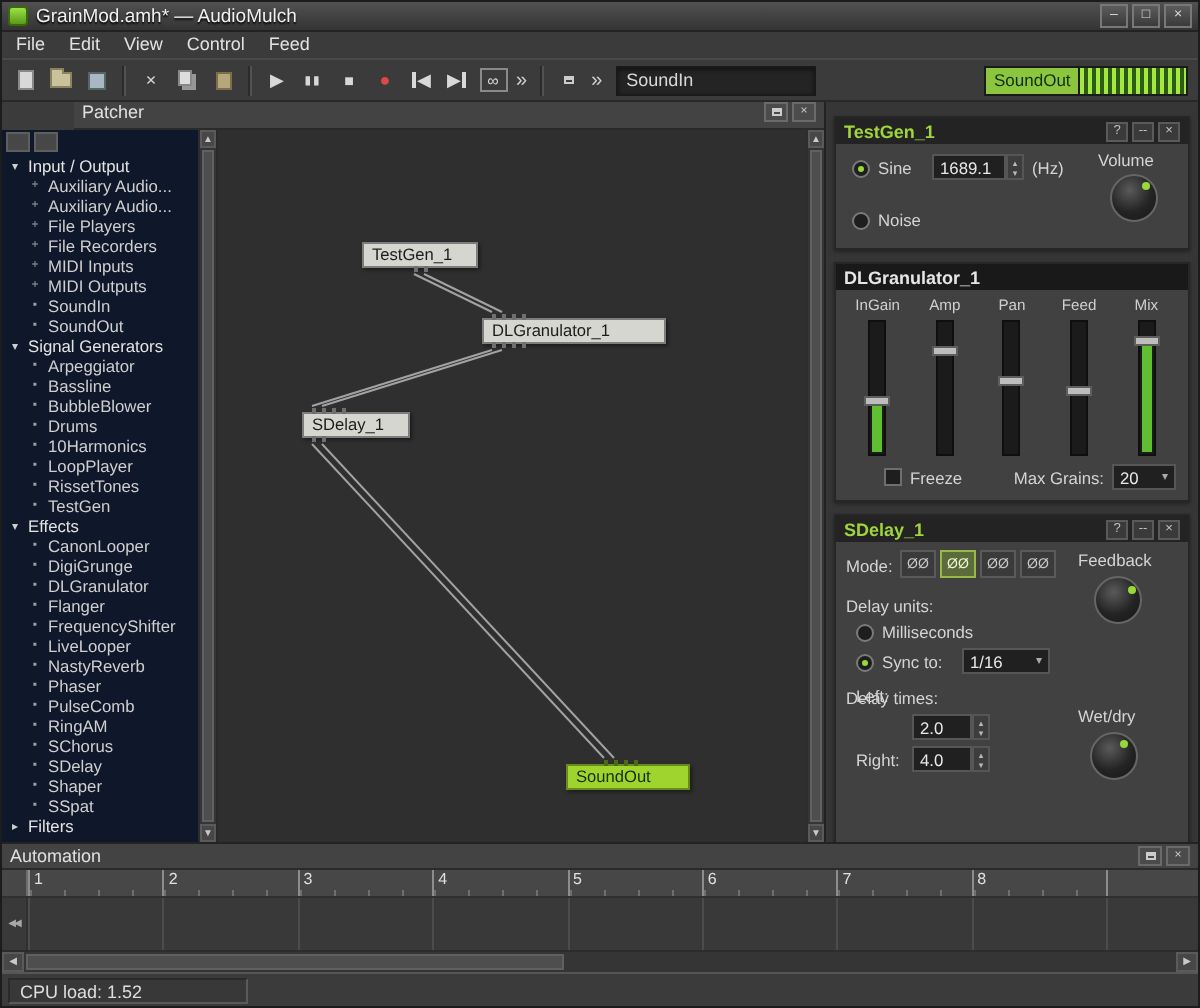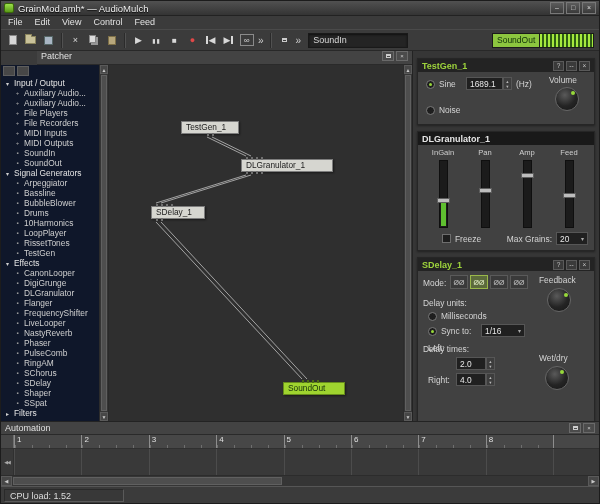--- a/index.html
+++ b/index.html
@@ -499,44 +499,51 @@
 
               <div class="dg-col">
                 <div class="dg-label">InGain</div>
                 <div class="dg-slider" style="--fill:36%;--pos:36%">
                   <div class="dg-fill"></div>
                   <div class="dg-handle"></div>
                 </div>
               </div>
 
               <div class="dg-col">
+                <div class="dg-label">Amp</div>
+                <div class="dg-slider" style="--fill:0%;--pos:74%">
+                  <div class="dg-fill"></div>
+                  <div class="dg-handle"></div>
+                </div>
+              </div>
+
+              <div class="dg-col">
                 <div class="dg-label">Pan</div>
                 <div class="dg-slider" style="--fill:0%;--pos:52%">
-                  <div class="dg-fill"></div>
-                  <div class="dg-handle"></div>
-                </div>
-              </div>
-
-              <div class="dg-col">
-                <div class="dg-label">Amp</div>
-                <div class="dg-slider" style="--fill:0%;--pos:74%">
                   <div class="dg-fill"></div>
                   <div class="dg-handle"></div>
                 </div>
               </div>
 
 
               <div class="dg-col">
                 <div class="dg-label">Feed</div>
                 <div class="dg-slider" style="--fill:0%;--pos:44%">
                   <div class="dg-fill"></div>
                   <div class="dg-handle"></div>
                 </div>
               </div>
 
+              <div class="dg-col">
+                <div class="dg-label">Mix</div>
+                <div class="dg-slider" style="--fill:82%;--pos:82%">
+                  <div class="dg-fill"></div>
+                  <div class="dg-handle"></div>
+                </div>
+              </div>
 
           </div>
           <div class="dg-foot">
             <div class="checkbox"></div>
             <span class="flabel">Freeze</span>
             <span class="flabel" style="margin-left:auto;">Max Grains:</span>
             <div class="dd" style="width:32px;">
               <span>20</span>
             </div>
           </div>

